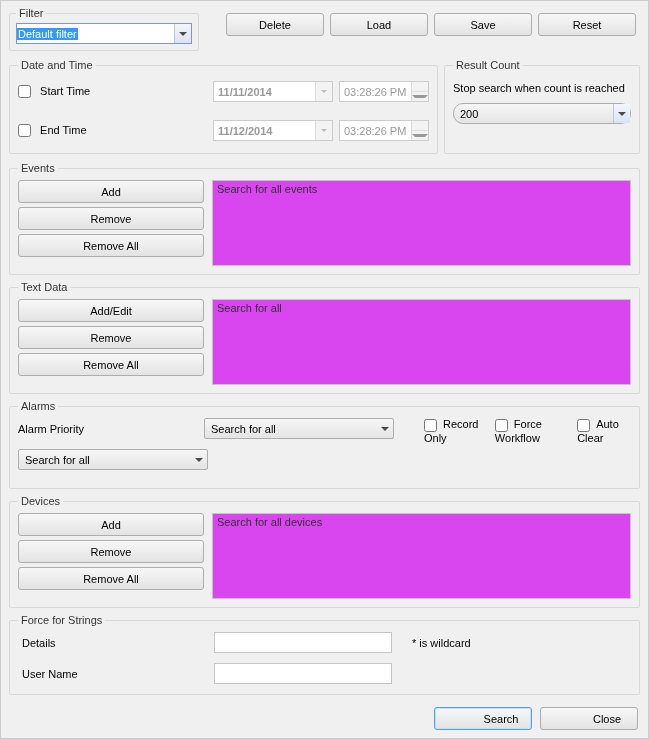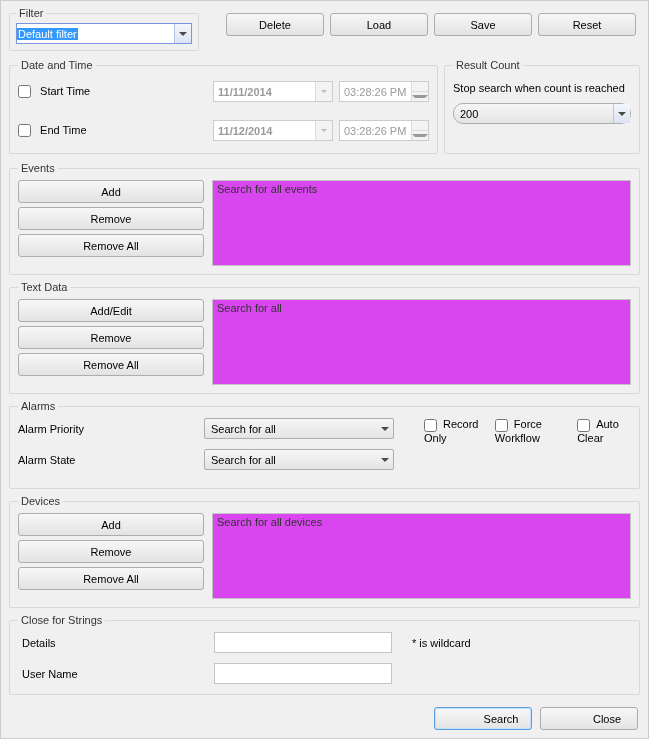--- a/index.html
+++ b/index.html
@@ -262,21 +262,20 @@
         <div class="row">
           <div class="alarm-label">Alarm Priority</div>
           <div class="sel-combo">
             <span>Search for all</span>
             <div class="combo-drop">
                 <div class="tri-down"></div>
               </div>
           </div>
         </div>
         <div class="row">
-          <div class="alarm-label">Alarm State</div>
           <div class="sel-combo">
             <span>Search for all</span>
             <div class="combo-drop">
                 <div class="tri-down"></div>
               </div>
           </div>
         </div>
       </div>
       <div class="alarm-checks">
         <label><input type="checkbox" class="cb" style=""><span>Record Only</span></label>
@@ -294,21 +293,21 @@
         <button class="btn">Remove</button>
         <button class="btn">Remove All</button>
       </div>
       <div class="list-box">
         <span>Search for all devices</span>
       </div>
     </div>
   </fieldset>
 
   <fieldset>
-    <legend>Close for Strings</legend>
+    <legend>Force for Strings</legend>
     <div class="strings-row">
       <div class="strings-label">Details</div>
       <div style="width:106px"></div>
       <input class="text-input" style="">
       <div style="margin-left:20px">* is wildcard</div>
     </div>
     <div class="strings-row" style="margin-bottom:2px">
       <div class="strings-label">User Name</div>
       <div style="width:106px"></div>
       <input class="text-input" style="">

